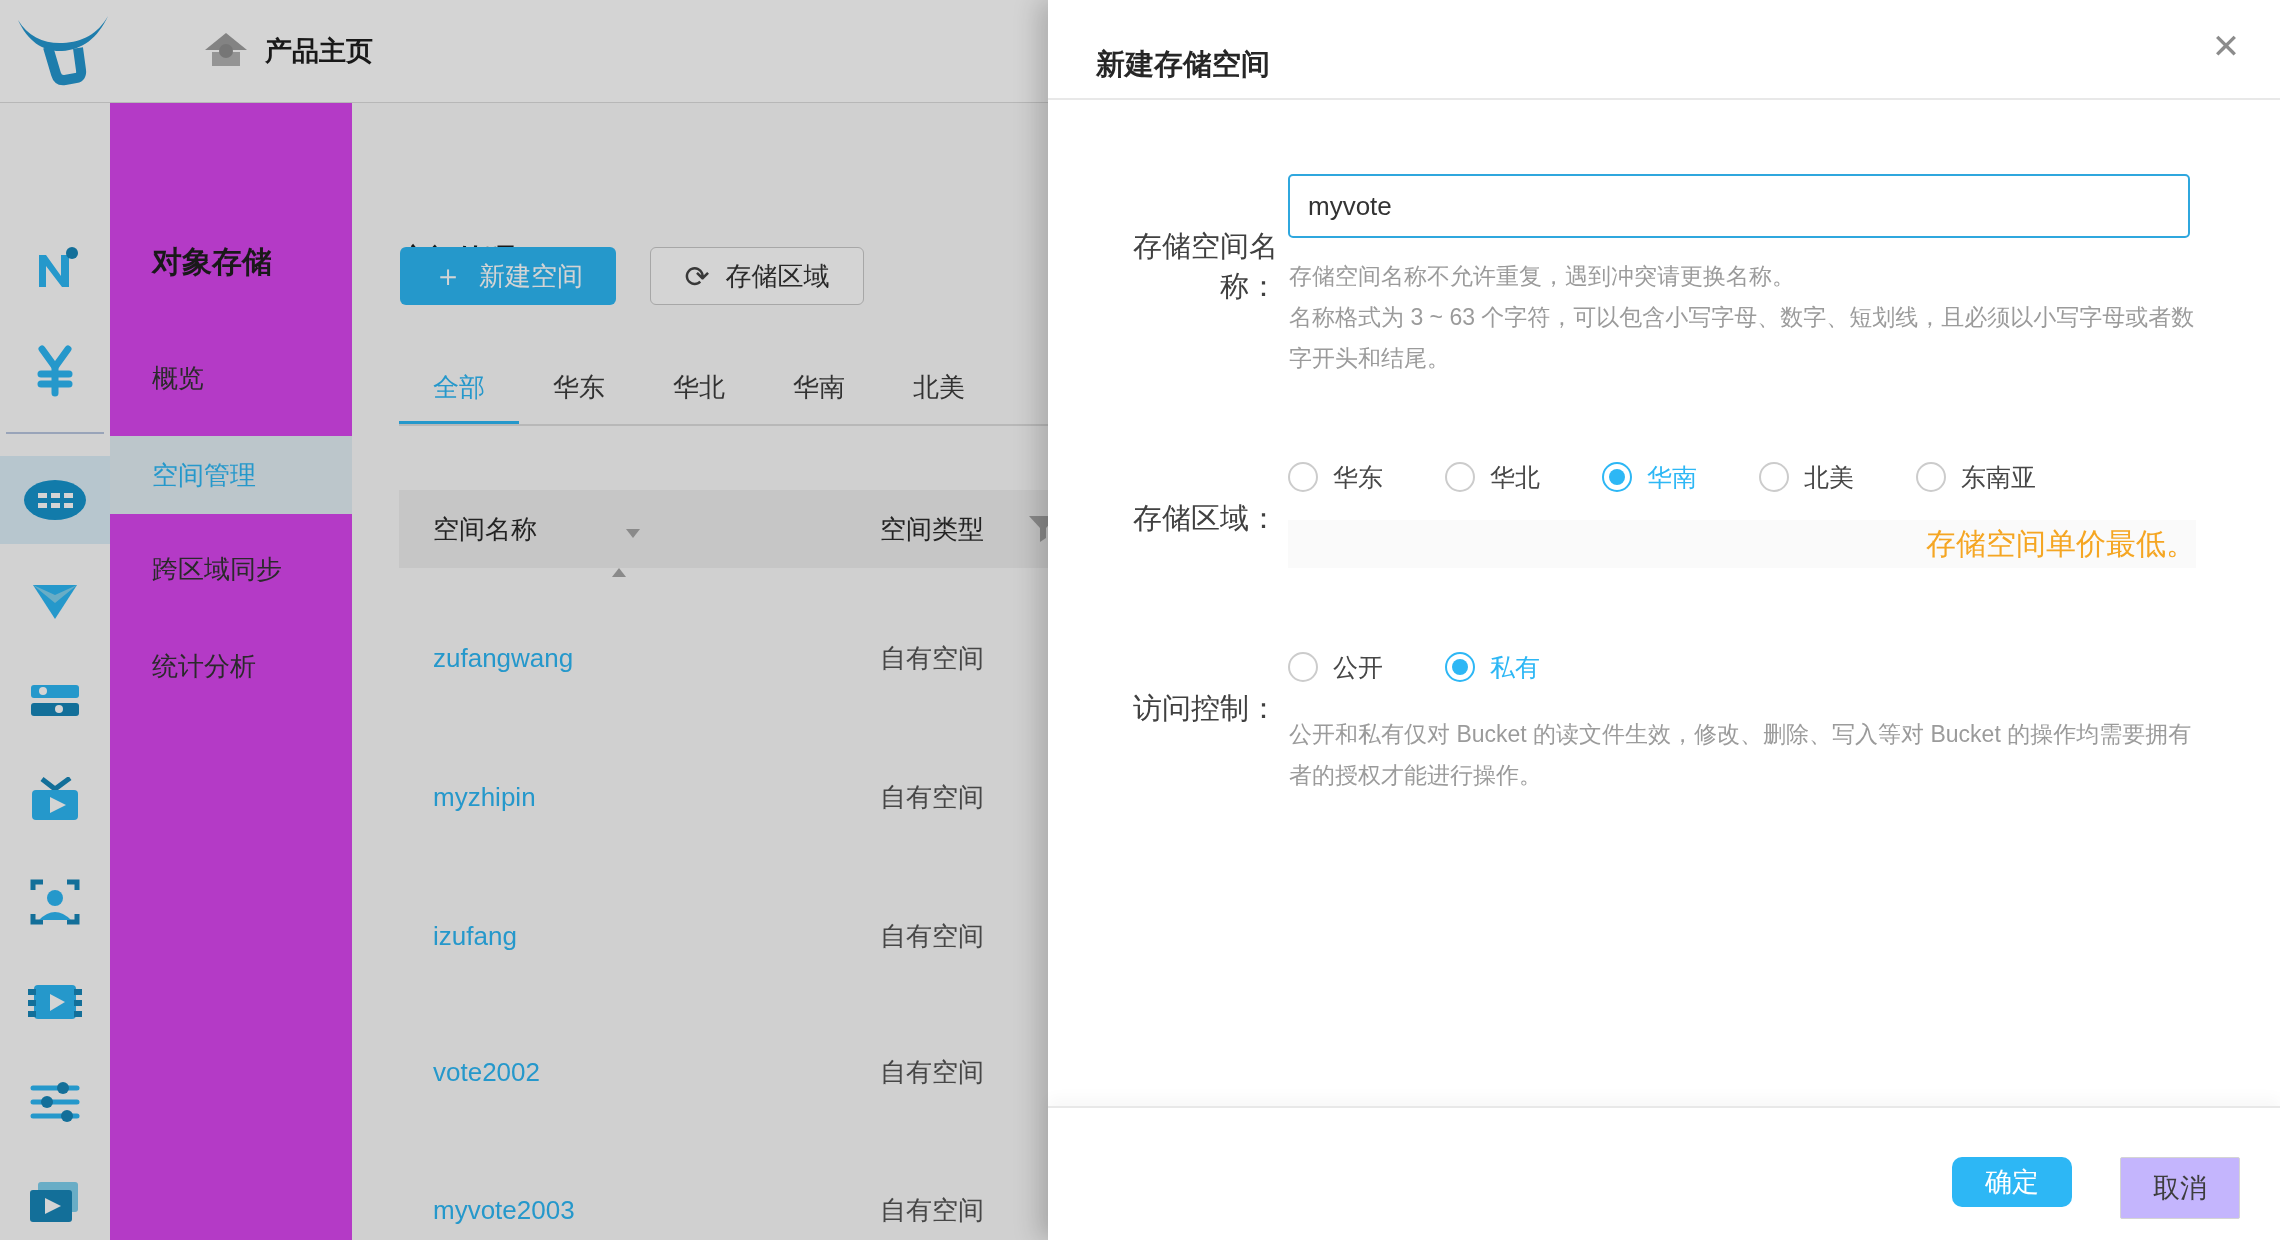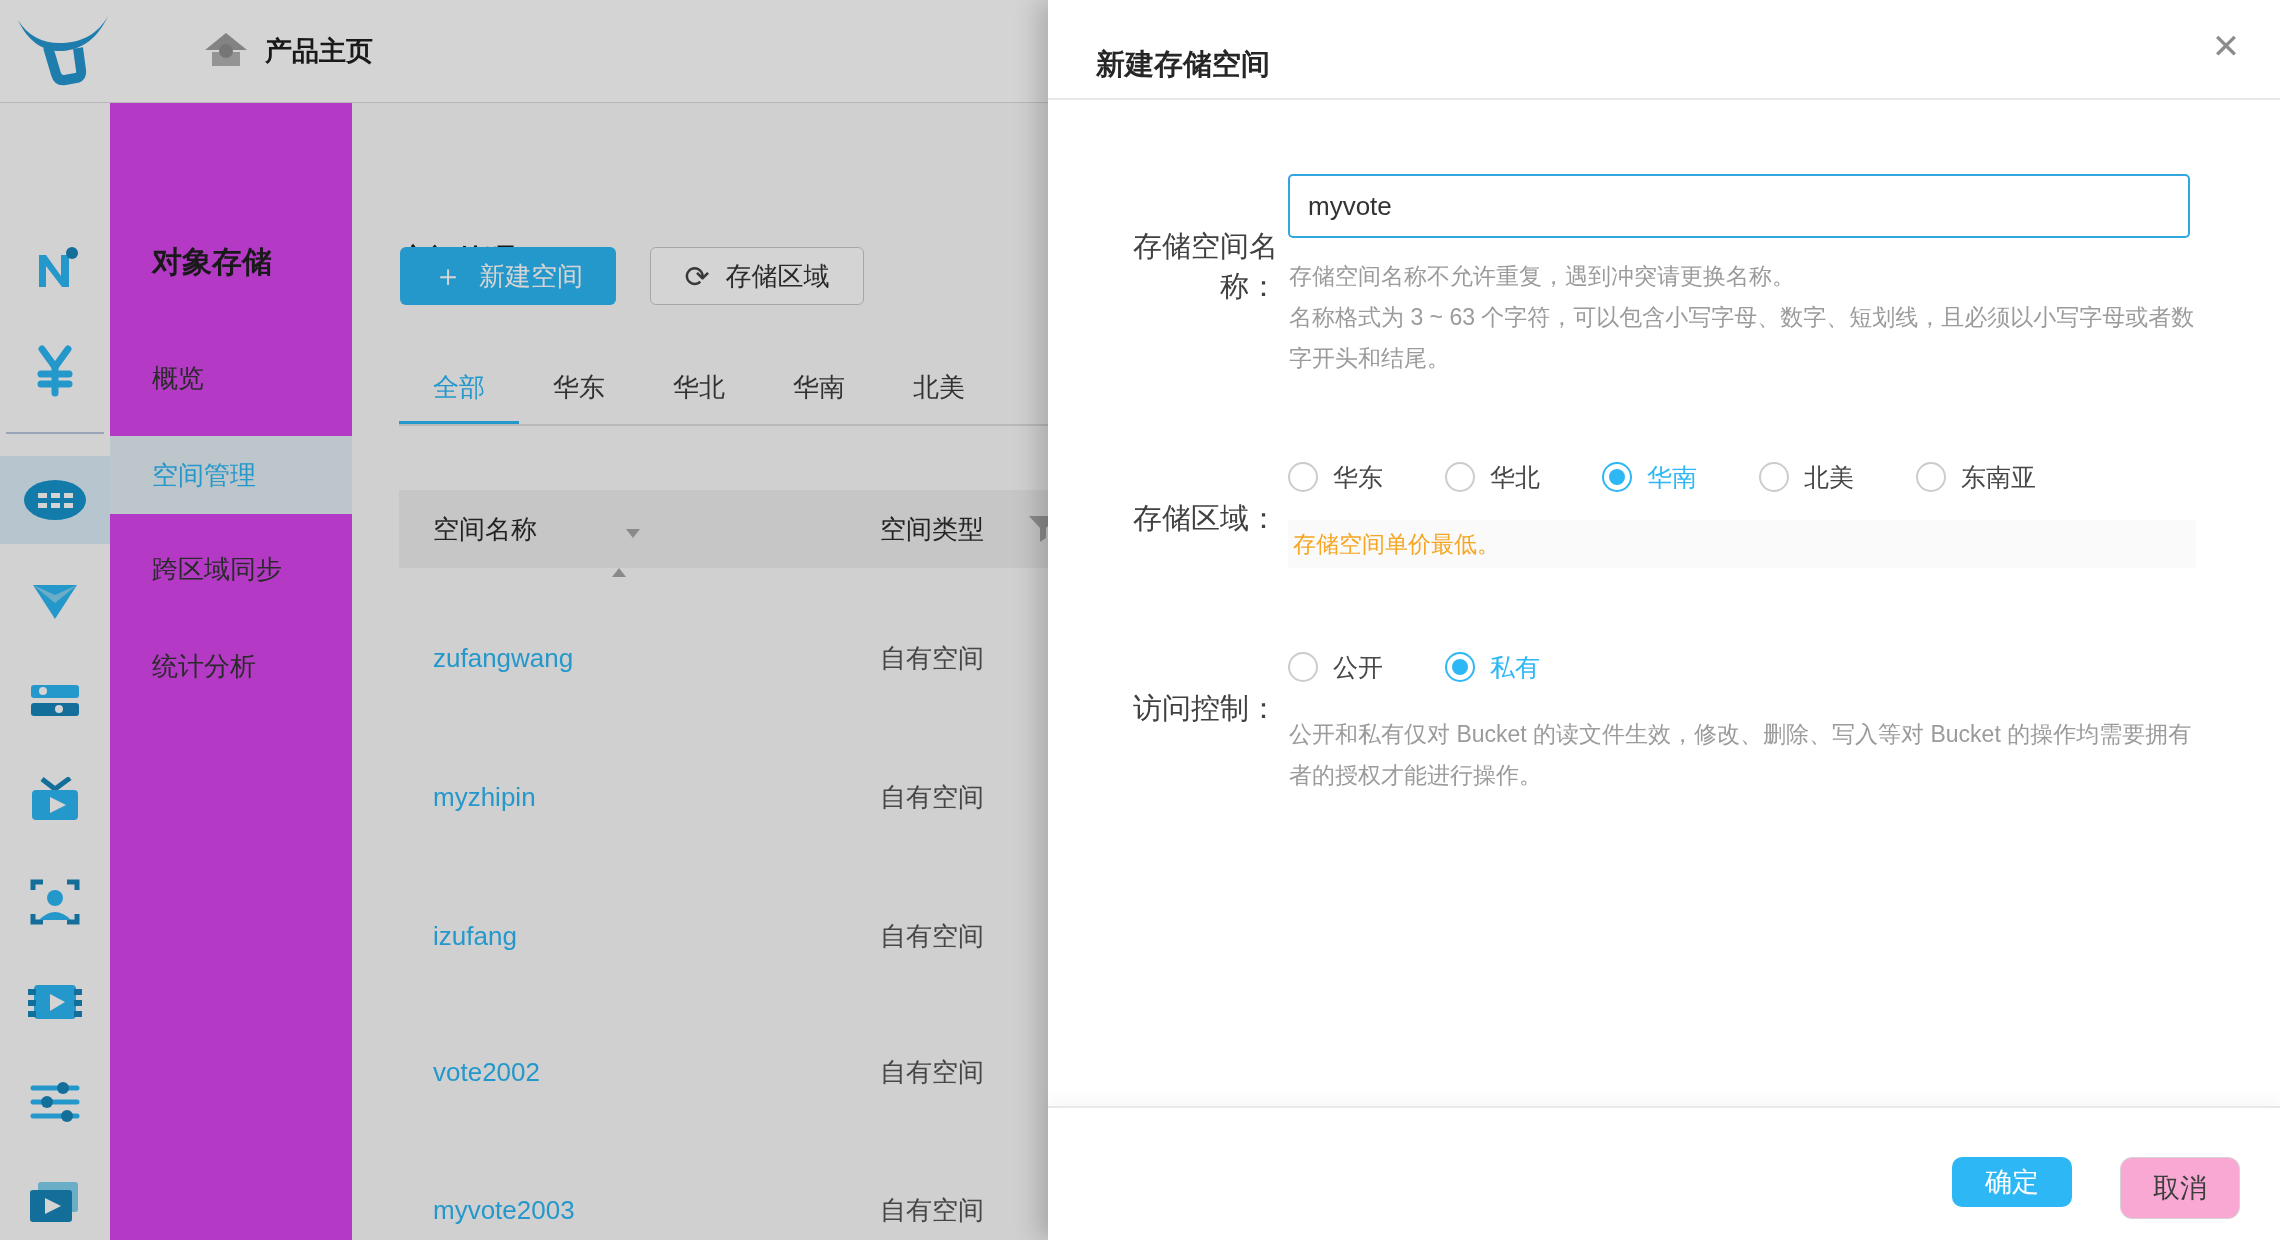--- a/index.html
+++ b/index.html
@@ -49,24 +49,24 @@
   .d-close{position:absolute;right:30px;top:22px;width:48px;height:48px;font-size:34px;color:#8c8c8c;display:flex;align-items:center;justify-content:center;cursor:pointer;font-weight:300;}
   .form-label{position:absolute;left:48px;width:182px;text-align:right;font-size:29px;color:#404040;margin-top:36px;}
   .name-input{position:absolute;left:240px;top:174px;width:902px;height:64px;box-sizing:border-box;border:2px solid #2fa7de;border-radius:5px;font-size:26px;color:#333;padding:0 18px;outline:none;font-family:inherit;background:#fff;}
   .help{position:absolute;left:241px;font-size:23px;color:#9b9b9b;line-height:41px;}
   .radios{position:absolute;left:240px;display:flex;align-items:center;height:34px;}
   .radio{width:30px;height:30px;box-sizing:border-box;border:2px solid #ccc;border-radius:50%;background:#fff;position:relative;flex:none;cursor:pointer;}
   .radio.checked{border-color:#2db7f5;}
   .radio.checked::after{content:'';position:absolute;left:5px;top:5px;right:5px;bottom:5px;border-radius:50%;background:#2db7f5;}
   .radio-label{margin-left:15px;margin-right:62px;font-size:25px;color:#474747;cursor:pointer;}
   .radio-label.checked{color:#2db7f5;}
-  .note{position:absolute;left:240px;top:520px;width:908px;height:48px;background:#fafafa;line-height:48px;font-size:23px;color:#f5a623;padding-left:5px;box-sizing:border-box;}
+  .note{position:absolute;left:240px;top:520px;width:908px;height:48px;background:#fafafa;line-height:48px;font-size:30px;color:#f5a623;padding-left:5px;box-sizing:border-box;text-align:right;}
   .d-foot{position:absolute;left:0;right:0;bottom:0;top:1106px;border-top:2px solid #e8e8e8;background:#fff;box-shadow:0 -8px 14px rgba(0,0,0,0.03);}
   .btn-ok{position:absolute;left:904px;top:49px;width:120px;height:50px;background:#2db7f5;color:#fff;border:none;border-radius:10px;font-size:27px;cursor:pointer;font-family:inherit;}
-  .btn-cancel{position:absolute;left:1072px;top:49px;width:120px;height:62px;background:#f9a8d4;color:#3d3d3d;border:1px solid #d4d4d4;border-radius:12px;font-size:27px;box-sizing:border-box;cursor:pointer;font-family:inherit;}
+  .btn-cancel{position:absolute;left:1072px;top:49px;width:120px;height:62px;background:#c4b5fd;color:#3d3d3d;border:1px solid #d4d4d4;border-radius:2px;font-size:27px;box-sizing:border-box;cursor:pointer;font-family:inherit;}
 </style>
 </head>
 <body>
 
 <div class="topbar">
   <svg class="logo" viewBox="0 0 100 84">
     <path d="M4 10 C14 32 30 42 48 41 C68 40 84 28 94 6 C84 24 68 32 49 33 C31 34 14 27 4 10 Z" fill="#2597cf"></path>
     <path d="M34 37 L42 64 Q44 71 51 70 L62 68 Q68 67 67 60 L64 38" stroke="#2597cf" stroke-width="10" fill="none" stroke-linejoin="round"></path>
   </svg>
   <div class="home">

